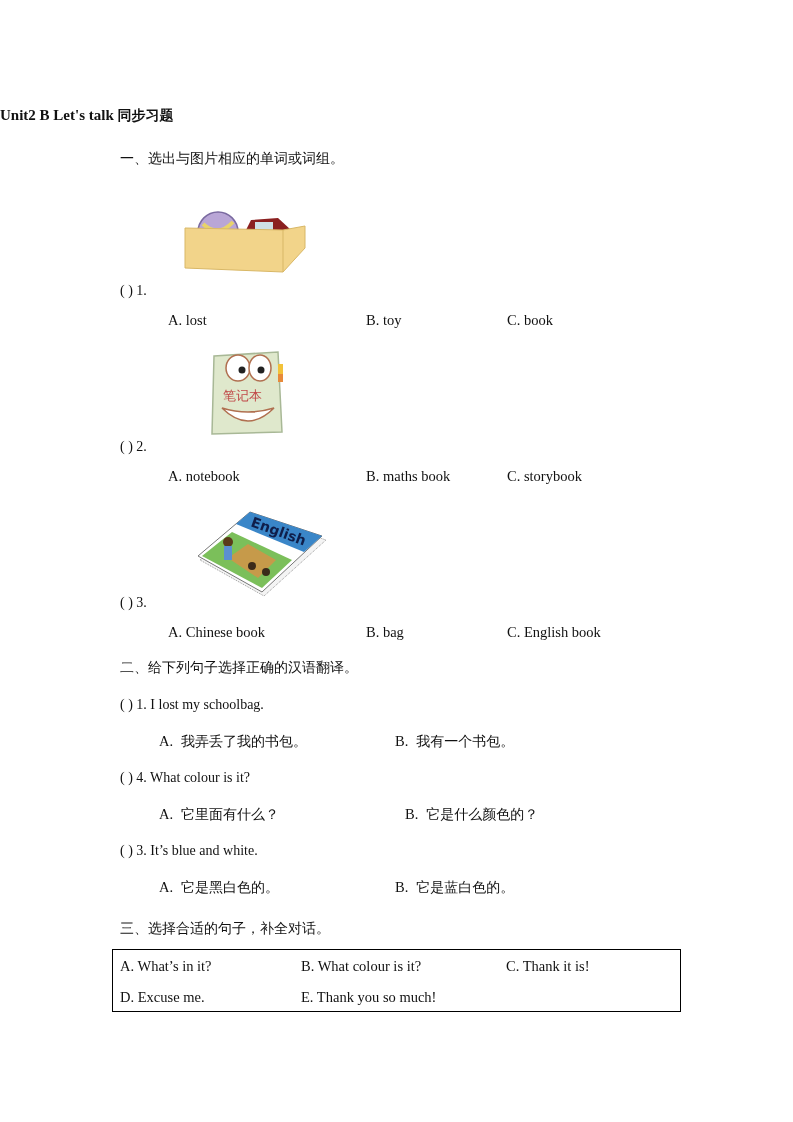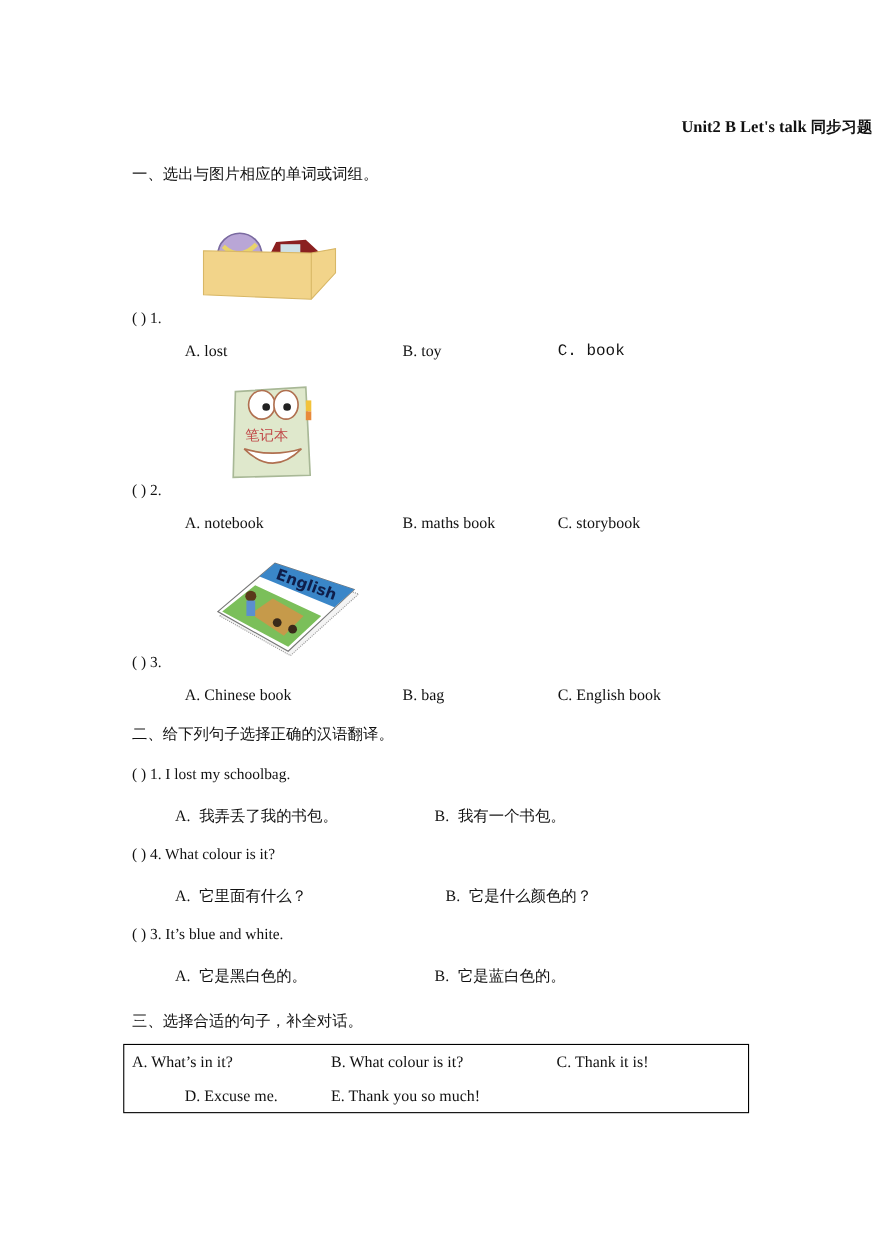--- a/index.html
+++ b/index.html
@@ -1,19 +1,19 @@
 <!DOCTYPE html>
 <html><head>
 <meta charset="utf-8">
 <style>
   html, body { margin: 0; padding: 0; background: #ffffff; }
   body { width: 793px; height: 1122px; position: relative; overflow: hidden;
          font-family: "Liberation Serif", "DejaVu Serif", serif; color: #111; }
   .abs { position: absolute; white-space: nowrap; }
-  .title { font-size: 15px; font-weight: bold; left: 0; width: 793px; text-align: right; top: 107px; }
+  .title { font-size: 15px; font-weight: bold; left: 0; width: 793px; text-align: left; top: 107px; }
   .title .cn { font-family: "DejaVu Sans", sans-serif; font-weight: bold; font-size: 14px; }
   .sec { font-family: "DejaVu Sans", sans-serif; font-size: 14px; left: 120px; }
   .q { font-size: 14px; left: 120px; }
   .opt { font-size: 14.5px; }
   .cnopt { font-size: 14.5px; }
   .cnopt .cn { font-family: "DejaVu Sans", sans-serif; font-size: 14px; margin-left: 8px; }
   .pic { position: absolute; }
   .box { position: absolute; left: 112px; top: 949px; width: 567px; height: 61px; border: 1.5px solid #000; }
   .box .cell { position: absolute; font-size: 14.5px; white-space: nowrap; }
 </style>
@@ -35,21 +35,21 @@
   <circle cx="70" cy="32" r="5" fill="#222"></circle>
   <circle cx="100" cy="30" r="5" fill="#222"></circle>
   <rect x="48" y="28" width="18" height="16" fill="#3b9a3b"></rect>
   <rect x="52" y="30" width="6" height="6" fill="#d83030"></rect>
   <path d="M2 20 L2 60 L100 64 L122 40 L122 18 L100 22 L2 20 Z" fill="#f2d48a" stroke="#d8b766" stroke-width="1"></path>
   <path d="M100 22 L100 64" stroke="#d8b766"></path>
 </svg>
 <div class="abs q" style="top:283px;">(    ) 1.</div>
 <div class="abs opt" style="left:168px;top:312px;">A. lost</div>
 <div class="abs opt" style="left:366px;top:312px;">B. toy</div>
-<div class="abs opt" style="left:507px;top:312px;font-family:Liberation Mono, monospace;">C. book</div>
+<div class="abs opt" style="left:507px;top:312px;">C. book</div>
 
 <svg class="pic" style="left:208px;top:350px;" width="82" height="88">
   <path d="M6 6 L70 2 L74 82 L4 84 Z" fill="#dfe8cc" stroke="#a8b896" stroke-width="1.5"></path>
   <rect x="70" y="14" width="5" height="10" fill="#f2c23a"></rect>
   <rect x="70" y="24" width="5" height="8" fill="#e88a3a"></rect>
   <ellipse cx="30" cy="18" rx="12" ry="13" fill="#fff" stroke="#b07050" stroke-width="1.5"></ellipse>
   <ellipse cx="52" cy="18" rx="11" ry="13" fill="#fff" stroke="#b07050" stroke-width="1.5"></ellipse>
   <circle cx="34" cy="20" r="3.5" fill="#222"></circle>
   <circle cx="53" cy="20" r="3.5" fill="#222"></circle>
   <text x="15" y="50" font-family="DejaVu Sans, sans-serif" font-size="13" fill="#c04848">笔记本</text>
@@ -102,15 +102,15 @@
 <div class="abs cnopt" style="left:395px;top:879px;">
   <span>B.</span><span class="cn">它是蓝白色的。</span>
 </div>
 
 <div class="abs sec" style="top:920px;text-align:center;">三、选择合适的句子，补全对话。</div>
 
 <div class="box">
   <div class="cell" style="left:7px;top:8px;">A. What’s in it?</div>
   <div class="cell" style="left:188px;top:8px;">B. What colour is it?</div>
   <div class="cell" style="left:393px;top:8px;">C. Thank it is!</div>
-  <div class="cell" style="left:7px;top:39px;margin-left:48px;">D. Excuse me.</div>
+  <div class="cell" style="left:7px;top:39px;">D. Excuse me.</div>
   <div class="cell" style="left:188px;top:39px;">E. Thank you so much!</div>
 </div>
 
 </body></html>

